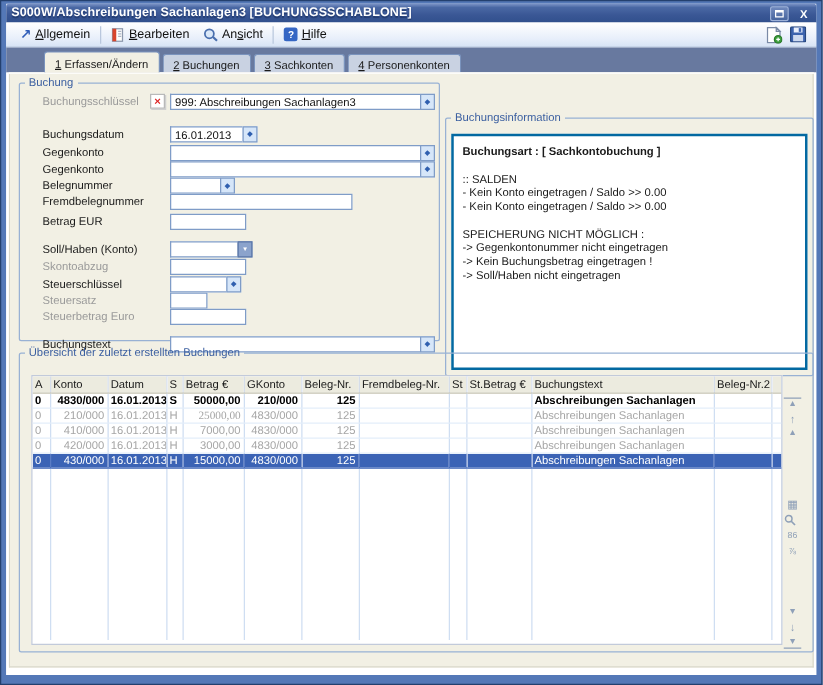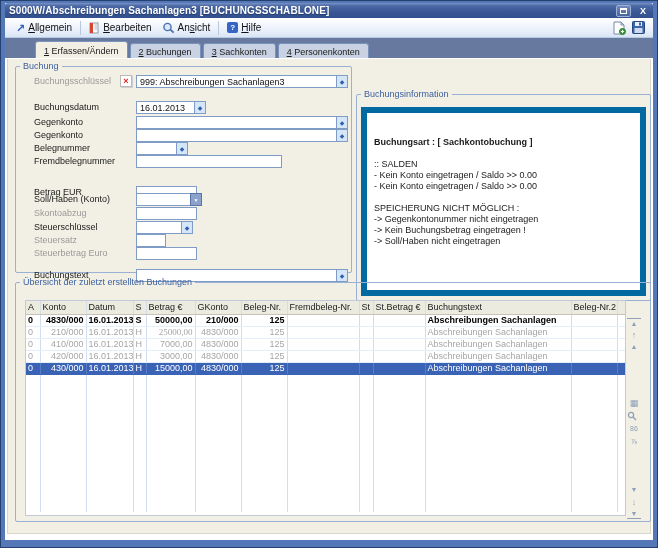--- a/index.html
+++ b/index.html
@@ -56,21 +56,21 @@
   .ctrl { position:absolute; top:0; height:13px; display:flex; }
   .tinput, .combo-text { height:13px; background:#fff; border:1px solid #7f9cc7; font-family:inherit; font-size:9px; padding:0 3px; color:#111; }
   .tinput { width:100%; }
   .combo { display:flex; }
   .combo .combo-text { flex:1; border-right:none; display:flex; align-items:center; overflow:hidden; white-space:nowrap; }
   .spinbtn { width:12px; height:13px; background:#d6e6f9; border:1px solid #7f9cc7; color:#2f5faf; font-size:6px; display:flex; align-items:center; justify-content:center; cursor:default; }
   .dropbtn { width:12px; height:13px; background:#8ba3cc; border:1px solid #5a76a8; color:#fff; font-size:5px; display:flex; align-items:center; justify-content:center; cursor:default; }
   .clearbtn { position:absolute; left:104px; top:0; width:12px; height:12px; background:#fff; border:1px solid #b9b9b9; box-shadow:1px 1px 0 #cfcfcf; color:#d22; font-weight:bold; font-size:9px; line-height:10px; display:flex; align-items:center; justify-content:center; cursor:default; }
 
   
-  .info-box { position:absolute; left:4px; right:4px; top:8px; bottom:4px; background:#fff; border:6px solid #0369a1; padding:24px 7px; overflow:hidden; }
+  .info-box { position:absolute; left:4px; right:4px; top:8px; bottom:4px; background:#fff; border:2px solid #0369a1; padding:7px 7px; overflow:hidden; }
   .info-art { font-weight:bold; font-size:9px; margin-bottom:12px; white-space:nowrap; }
   .iline { height:11px; font-size:9px; white-space:nowrap; }
 
   
   .tablewrap { position:absolute; left:9px; top:13px; width:601px; height:216px; background:#fff; border:1px solid #c2cada; overflow:hidden; }
   table.ov { border-collapse:collapse; table-layout:fixed; width:599px; }
   table.ov th { height:13px; background:#ecebdf; border-bottom:1px solid #c6c3b2; border-right:1px solid #d5dde9; font-weight:normal; font-size:9px; text-align:left; padding:0 2px; white-space:nowrap; overflow:hidden; }
   table.ov td { height:12px; border-right:1px solid #cfdef2; border-bottom:1px solid #e4eefa; font-size:9px; padding:0 2px; white-space:nowrap; overflow:hidden; }
   tr.bold td { color:#000; font-weight:bold; }
   tr.dim td { color:#a6a6a6; }
@@ -209,21 +209,21 @@
             </span>
           </div>
 
           <div class="frow" style="top:84px">
             <span class="flabel">Fremdbelegnummer</span>
             <span class="ctrl" style="left:120px;width:146px">
                 <input class="tinput" readonly="" value="" style="">
               </span>
           </div>
 
-          <div class="frow" style="top:115px">
+          <div class="frow" style="top:100px">
             <span class="flabel">Betrag EUR</span>
             <span class="ctrl" style="left:120px;width:61px">
                 <input class="tinput" readonly="" value="" style="">
               </span>
           </div>
 
           <div class="frow" style="top:122px">
             <span class="flabel">Soll/Haben (Konto)</span>
             <span class="ctrl combo" style="left:120px;width:66px">
               <span class="combo-text"></span>

